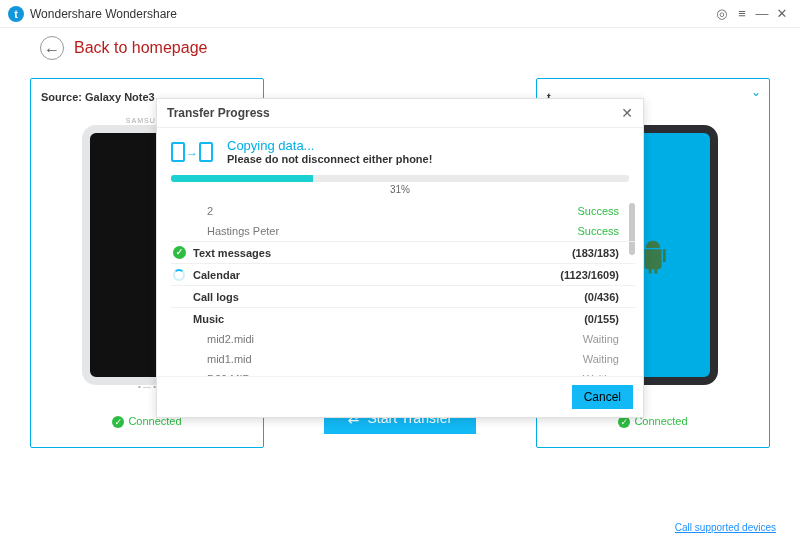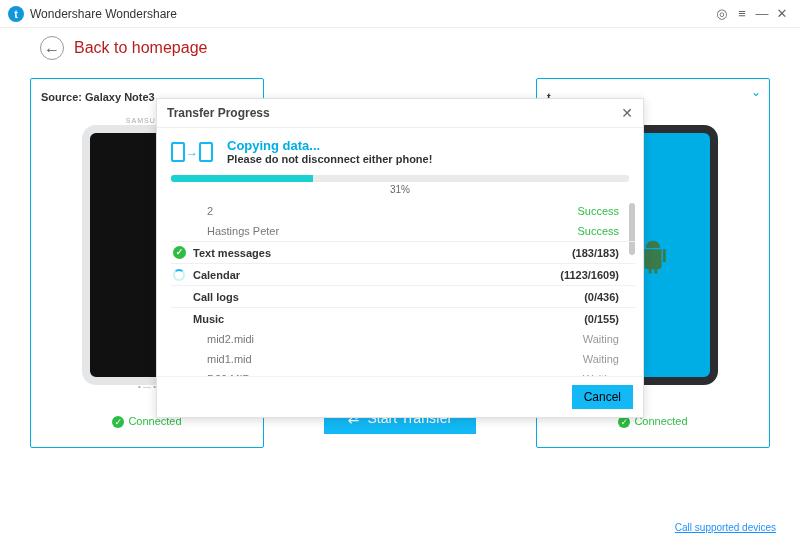--- a/index.html
+++ b/index.html
@@ -43,21 +43,21 @@
 
 
 .modal { position: absolute; left: 156px; top: 98px; width: 488px; height: 320px; background: #fff; border: 1px solid #e1e1e1; box-shadow: 0 2px 10px rgba(0,0,0,0.15); display: flex; flex-direction: column; }
 .modal-hd { display: flex; align-items: center; padding: 6px 10px; border-bottom: 1px solid #eee; }
 .modal-hd .t { font-size: 12px; font-weight: bold; color: #444; }
 .modal-hd .close { margin-left: auto; color: #666; font-size: 14px; cursor: pointer; }
 .modal-info { display: flex; align-items: center; gap: 14px; padding: 10px 14px 6px; }
 .tr-icon { color: #12b9f5; font-size: 22px; display: flex; }
 .tr-icon .box { width: 14px; height: 20px; border: 2px solid #12b9f5; border-radius: 2px; }
 .tr-icon .arr { align-self: center; font-size: 12px; padding: 0 1px; }
-.modal-info .line1 { font-size: 13px; font-weight: bold; color: #00aee6; }
+.modal-info .line1 { font-size: 13px; font-weight: normal; color: #00aee6; }
 .modal-info .line2 { font-size: 11px; font-weight: bold; color: #333; }
 
 .progress { margin: 4px 14px 0; position: relative; }
 .progress-bar { height: 7px; background: #eaeaea; border-radius: 3px; overflow: hidden; }
 .progress-fill { height: 100%; background: #1bd0d0; width: 31%; }
 .progress-txt { text-align: center; font-size: 10px; color: #666; margin-top: 2px; }
 
 .list { flex: 1; overflow: hidden; margin: 6px 8px 0 14px; position: relative; font-size: 11px; }
 .row { display: flex; align-items: center; height: 20px; padding: 0 16px 0 22px; position: relative; color: #333; }
 .row.cat { font-weight: 600; border-top: 1px solid #f0f0f0; height: 22px; }

